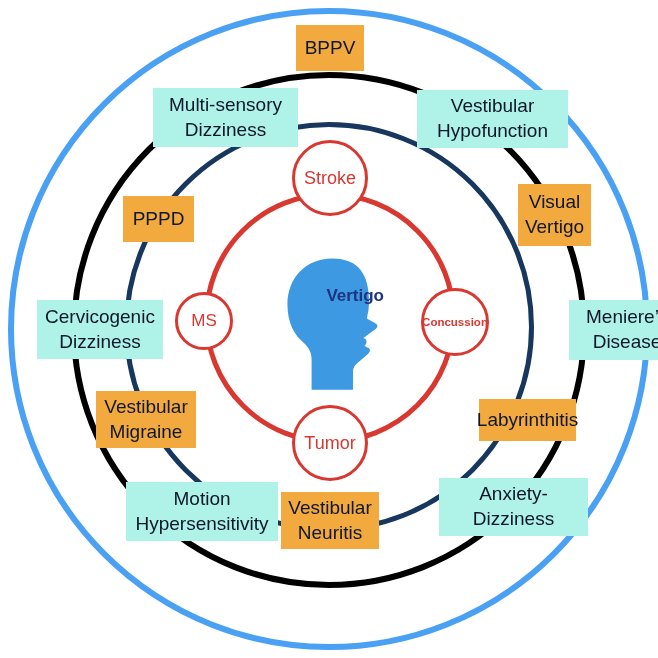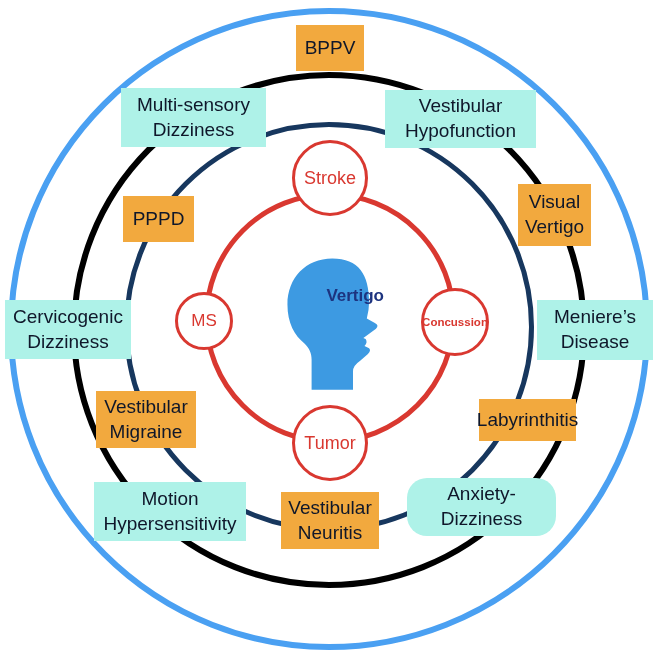--- a/index.html
+++ b/index.html
@@ -67,35 +67,35 @@
     display: flex;
     align-items: center;
     justify-content: center;
     text-align: center;
     font-size: 19px;
     line-height: 1.3;
     color: #0f172a;
     box-sizing: border-box;
   }
   .orange { background: var(--orange-box, #F2A93E); }
-  .cyan   { background: var(--cyan-box, #AEF2E8); }
+  .cyan   { background: var(--cyan-box, #AEF2E8); margin-left: 32px; }
   .nowrap { white-space: nowrap; }
 
   .box-bppv                { left: 296px; top: 25px;  width: 68px;  height: 46px; }
   .box-multisensory        { left: 121px; top: 88px;  width: 145px; height: 59px; }
   .box-hypofunction        { left: 385px; top: 90px;  width: 151px; height: 58px; }
   .box-pppd                { left: 123px; top: 196px; width: 71px;  height: 46px; }
   .box-visual-vertigo      { left: 500px; top: 184px; width: 73px;  height: 62px; margin-left: 18px; }
   .box-cervicogenic        { left: 5px;   top: 300px; width: 126px; height: 59px; }
   .box-menieres            { left: 537px; top: 300px; width: 116px; height: 60px; }
   .box-vestibular-migraine { left: 96px;  top: 391px; width: 100px; height: 57px; }
   .box-labyrinthitis       { left: 479px; top: 399px; width: 97px;  height: 42px; }
   .box-motion              { left: 94px;  top: 482px; width: 152px; height: 59px; }
   .box-vestibular-neuritis { left: 281px; top: 492px; width: 98px;  height: 57px; }
-  .box-anxiety             { left: 407px; top: 478px; width: 149px; height: 58px; padding: 0 18px; border-radius: 20px; }
+  .box-anxiety             { left: 407px; top: 478px; width: 149px; height: 58px; padding: 0 18px; }
   .box-mdds                { left: 286px; top: 588px; width: 88px;  height: 43px; }
 </style>
 </head>
 <body>
 
 <div class="diagram">
 
   <div class="ring ring-blue"></div>
   <div class="ring ring-black"></div>
   <div class="ring ring-navy"></div>

